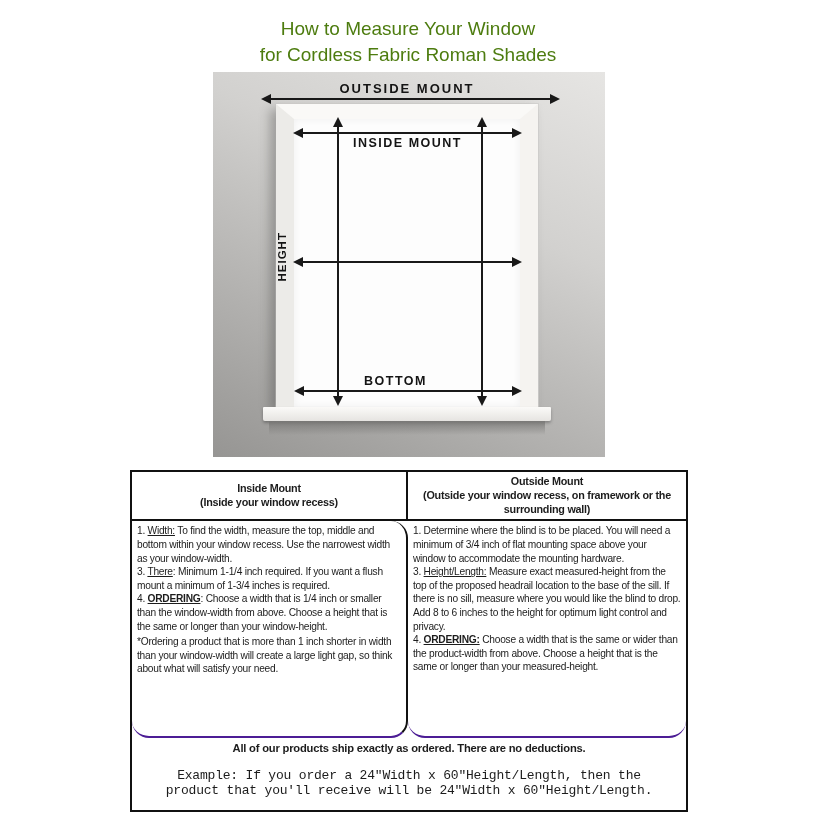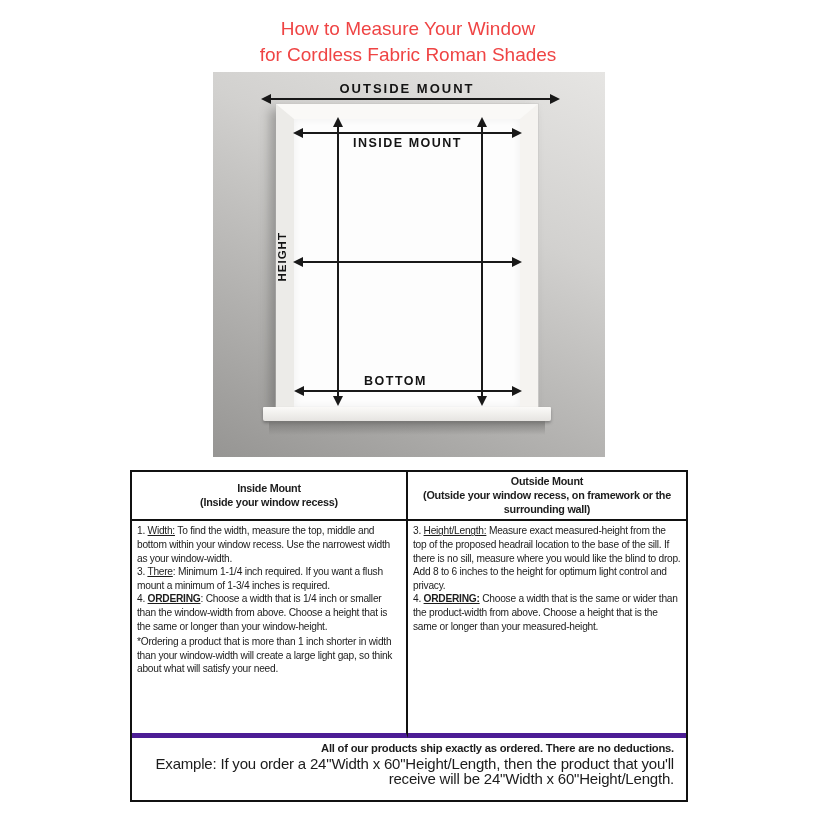--- a/index.html
+++ b/index.html
@@ -1,21 +1,21 @@
 <!DOCTYPE html>
 <html><head>
 <meta charset="utf-8">
 <style>
   html,body{margin:0;padding:0;background:#ffffff;}
   .page{position:relative;width:816px;height:816px;background:#fff;overflow:hidden;
         font-family:"Liberation Sans", sans-serif;color:#1a1a1a;}
 
   
   .title{position:absolute;top:16px;left:0;width:816px;text-align:center;
-         font-size:19px;line-height:26px;color:#ef4444;}
+         font-size:19px;line-height:26px;color:#4d7c0f;}
 
   
   .photo{position:absolute;left:213px;top:72px;width:392px;height:385px;overflow:hidden;
          background:linear-gradient(205deg,#e6e5e3 0%,#d2d1cf 35%,#b0afad 72%,#969593 100%);}
   .win-frame{position:absolute;left:63px;top:32px;width:262px;height:303px;box-sizing:border-box;
          background:#fdfdfc;
          border-top:15px solid #faf9f7;border-left:18px solid #ecebe8;border-right:18px solid #f5f3f0;
          box-shadow:-6px 5px 10px rgba(60,60,58,0.35), 0 0 0 1px rgba(210,209,207,0.8);}
   .glass{position:absolute;inset:0;background:#fdfdfd;box-shadow:inset 0 0 8px rgba(0,0,0,0.06);}
   .sill{position:absolute;left:50px;top:335px;width:288px;height:14px;
@@ -55,28 +55,28 @@
 
   
   .tbl{position:absolute;left:130px;top:470px;width:558px;box-sizing:border-box;
        border:2px solid #111;display:grid;grid-template-columns:276px 1fr;
        font-size:10.2px;line-height:13.6px;letter-spacing:-0.25px;color:#1c1c1c;}
   .cell{box-sizing:border-box;}
   .col-l{border-right:2px solid #111;}
   .head{border-bottom:2px solid #111;text-align:center;font-weight:bold;
         font-size:10.8px;line-height:13.8px;padding:3px 6px;min-height:43px;
         display:flex;flex-direction:column;justify-content:center;}
-  .body{padding:3px 5px 2px 5px;min-height:217px;border-bottom:5px solid #4c1d95;}
+  .body{padding:3px 5px 2px 5px;min-height:217px;border-bottom:2px solid #4c1d95;border-radius:17px;}
   .body p{margin:0;}
   .body p.note{margin-top:2px;}
   .u{text-decoration:underline;text-underline-offset:1px;}
   .b{font-weight:bold;}
-  .foot{grid-column:1/-1;text-align:right;padding:3px 12px 14px;}
+  .foot{grid-column:1/-1;text-align:center;padding:3px 12px 0;}
   .foot .lead{margin:0;font-weight:bold;font-size:11.2px;line-height:15px;letter-spacing:-0.2px;}
-  .foot .example{margin:0;font-size:15px;line-height:15px;letter-spacing:-0.2px;}
+  .foot .example{margin:12px;font-size:13px;line-height:15px;letter-spacing:-0.2px;font-family:Liberation Mono, monospace;}
 </style>
 </head>
 <body>
 
 <div class="page">
 
   <div class="title">
     <div>How to Measure Your Window</div>
     <div>for Cordless Fabric Roman Shades</div>
   </div>
@@ -117,20 +117,21 @@
     </div>
 
     <div class="cell body col-l">
       <p><span>1. </span><span class="u">Width:</span><span> To find the width, measure the top, middle and bottom within your window recess. Use the narrowest width as your window-width.</span></p>
       <p><span>3. </span><span class="u">There</span><span>: Minimum 1-1/4 inch required. If you want a flush mount a minimum of 1-3/4 inches is required.</span></p>
       <p><span>4. </span><span class="u b">ORDERING</span><span>: Choose a width that is 1/4 inch or smaller than the window-width from above. Choose a height that is the same or longer than your window-height.</span></p>
       <p class="note">*Ordering a product that is more than 1 inch shorter in width than your window-width will create a large light gap, so think about what will satisfy your need.</p>
     </div>
 
     <div class="cell body">
+      <p><span>1. </span><span class="u"></span><span>Determine where the blind is to be placed. You will need a minimum of 3/4 inch of flat mounting space above your window to accommodate the mounting hardware.</span></p>
       <p><span>3. </span><span class="u">Height/Length:</span><span> Measure exact measured-height from the top of the proposed headrail location to the base of the sill. If there is no sill, measure where you would like the blind to drop. Add 8 to 6 inches to the height for optimum light control and privacy.</span></p>
       <p><span>4. </span><span class="u b">ORDERING:</span><span> Choose a width that is the same or wider than the product-width from above. Choose a height that is the same or longer than your measured-height.</span></p>
     </div>
 
     <div class="cell foot">
       <p class="lead">All of our products ship exactly as ordered. There are no deductions.</p>
       <p class="example">Example: If you order a 24"Width x 60"Height/Length, then the product that you'll receive will be 24"Width x 60"Height/Length.</p>
     </div>
 
   </div>

